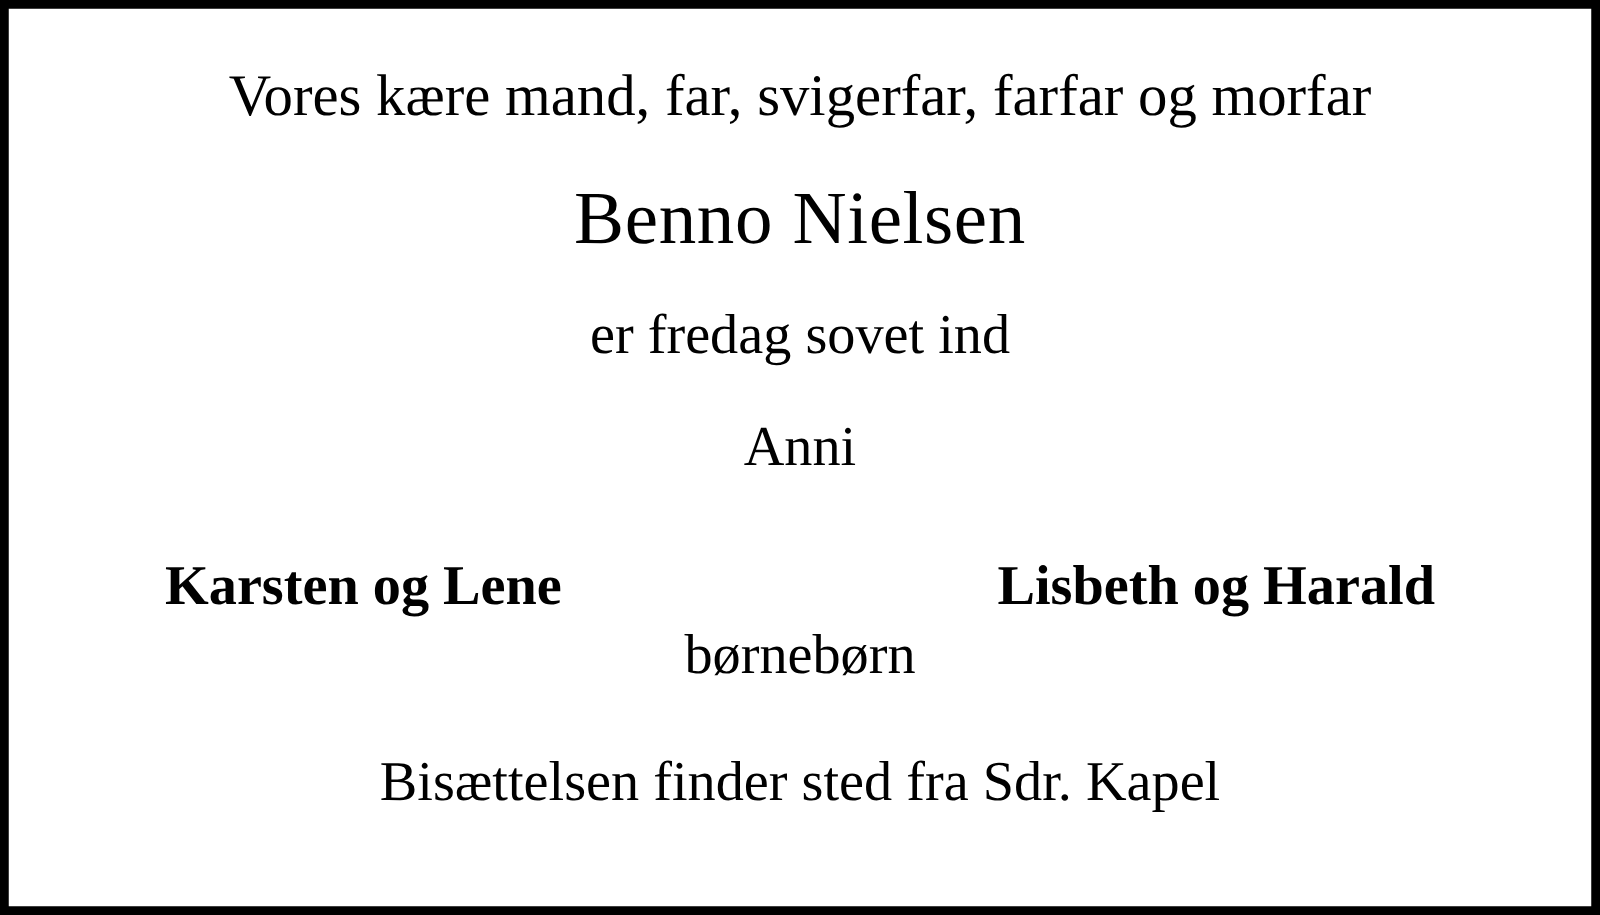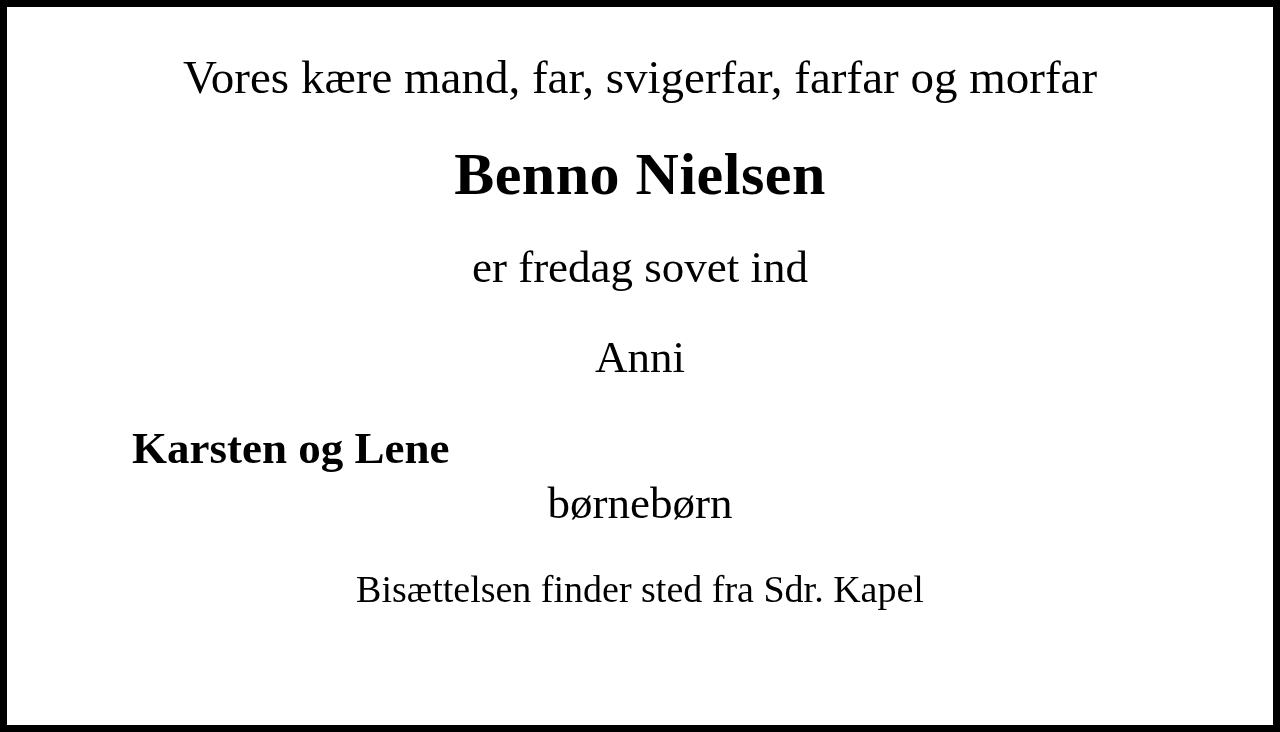--- a/index.html
+++ b/index.html
@@ -30,52 +30,52 @@
     width: 100%;
     line-height: 1.06;
     white-space: pre;
   }
   .intro {
     font-size: 47px;
     margin-top: 18px;
   }
   .name {
     font-size: 60px;
-    font-weight: bold;
+    font-weight: normal;
     margin-top: 40px;
     letter-spacing: 0.5px;
   }
   .subtitle {
     font-size: 45px;
     margin-top: 38px;
   }
   .widow {
     font-size: 45px;
     font-weight: normal;
     margin-top: 42px;
   }
   .children-row {
     width: 100%;
     display: flex;
     justify-content: space-between;
     align-items: baseline;
     font-size: 45px;
     font-weight: bold;
-    margin-top: 40px;
+    margin-top: 60px;
     padding: 0 65px;
     box-sizing: border-box;
   }
   .grandchildren {
     font-size: 45px;
     font-weight: normal;
     margin-top: 6px;
   }
   .details {
-    margin-top: 40px;
-    font-size: 38px;
+    margin-top: 52px;
+    font-size: 45px;
     line-height: 1.17;
   }
   .details div {
     text-align: center;
   }
 </style>
 </head>
 <body>
 
 <div class="notice">
@@ -83,20 +83,21 @@
   <div class="line intro">Vores kære mand, far, svigerfar, farfar og morfar</div>
 
   <div class="line name">Benno Nielsen</div>
 
   <div class="line subtitle">er fredag sovet ind</div>
 
   <div class="line widow">Anni</div>
 
   <div class="children-row">
     <span>Karsten og Lene</span>
+    <span>Lisbeth og Harald</span>
   </div>
 
   <div class="line grandchildren">børnebørn</div>
 
   <div class="details">
     <div>Bisættelsen finder sted fra Sdr. Kapel</div>
   </div>
 
 </div>
 

